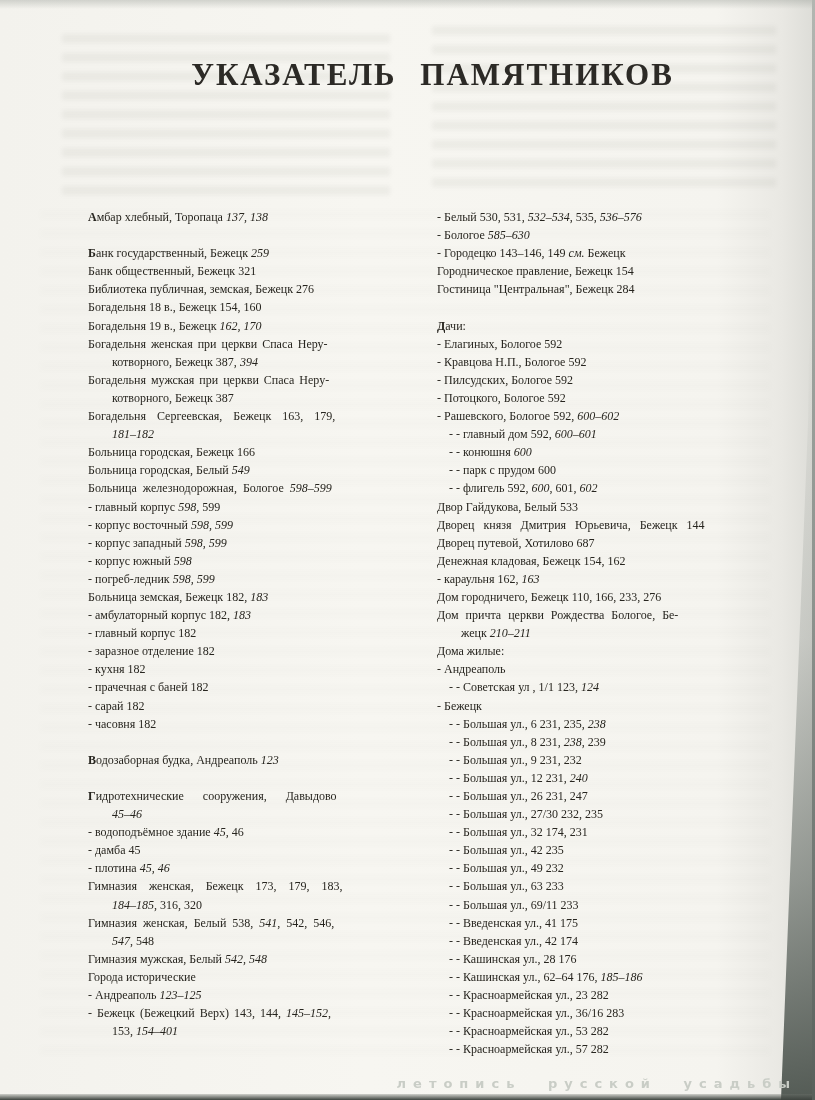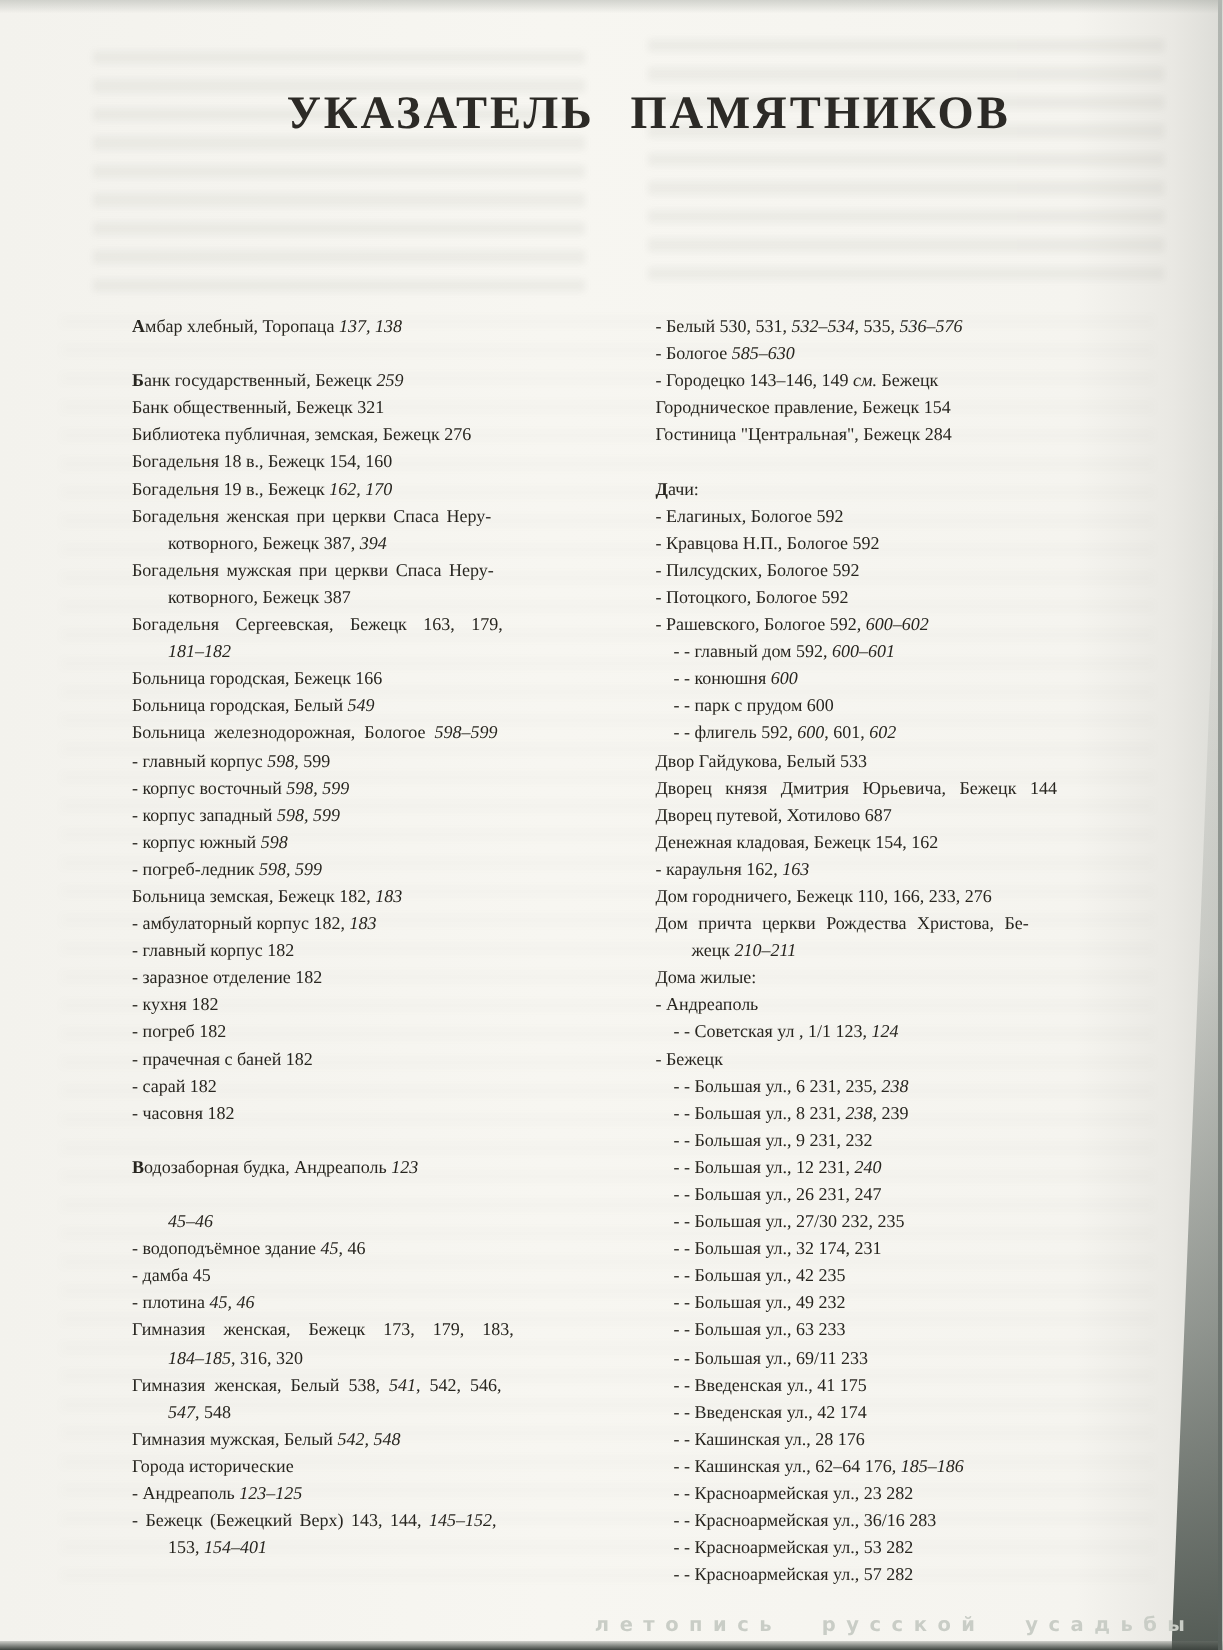--- a/index.html
+++ b/index.html
@@ -80,27 +80,27 @@
       <div class="line"><span>- главный корпус </span><span class="i">598</span><span>, 599</span></div>
       <div class="line"><span>- корпус восточный </span><span class="i">598, 599</span></div>
       <div class="line"><span>- корпус западный </span><span class="i">598, 599</span></div>
       <div class="line"><span>- корпус южный </span><span class="i">598</span></div>
       <div class="line"><span>- погреб-ледник </span><span class="i">598, 599</span></div>
       <div class="line"><span>Больница земская, Бежецк 182, </span><span class="i">183</span></div>
       <div class="line"><span>- амбулаторный корпус 182, </span><span class="i">183</span></div>
       <div class="line"><span>- главный корпус 182</span></div>
       <div class="line"><span>- заразное отделение 182</span></div>
       <div class="line"><span>- кухня 182</span></div>
-      <div class="line"><span>- погреб 182</span></div>
       <div class="line"><span>- прачечная с баней 182</span></div>
       <div class="line"><span>- сарай 182</span></div>
       <div class="line"><span>- часовня 182</span></div>
       <div class="line"></div>
       <div class="line"><span class="b">В</span><span>одозаборная будка, Андреаполь </span><span class="i">123</span></div>
       <div class="line"></div>
+      <div class="line" style="word-spacing: 16px;"><span class="b">Г</span><span>идротехнические сооружения, Давыдово</span></div>
       <div class="line" style="padding-left: 24px;"><span class="i">45–46</span></div>
       <div class="line"><span>- водоподъёмное здание </span><span class="i">45</span><span>, 46</span></div>
       <div class="line"><span>- дамба 45</span></div>
       <div class="line"><span>- плотина </span><span class="i">45, 46</span></div>
       <div class="line" style="word-spacing: 9px;"><span>Гимназия женская, Бежецк 173, 179, 183,</span></div>
       <div class="line" style="padding-left: 24px;"><span class="i">184–185</span><span>, 316, 320</span></div>
       <div class="line" style="word-spacing: 3px;"><span>Гимназия женская, Белый 538, </span><span class="i">541</span><span>, 542, 546,</span></div>
       <div class="line" style="padding-left: 24px;"><span class="i">547</span><span>, 548</span></div>
       <div class="line"><span>Гимназия мужская, Белый </span><span class="i">542, 548</span></div>
       <div class="line"><span>Города исторические</span></div>
@@ -124,21 +124,21 @@
       <div class="line" style="padding-left: 12px; font-family: Liberation Serif, serif;"><span>- - главный дом 592, </span><span class="i">600–601</span></div>
       <div class="line" style="padding-left: 12px;"><span>- - конюшня </span><span class="i">600</span></div>
       <div class="line" style="padding-left: 12px;"><span>- - парк с прудом 600</span></div>
       <div class="line" style="padding-left: 12px;"><span>- - флигель 592, </span><span class="i">600</span><span>, 601, </span><span class="i">602</span></div>
       <div class="line"><span>Двор Гайдукова, Белый 533</span></div>
       <div class="line" style="word-spacing: 6px;"><span>Дворец князя Дмитрия Юрьевича, Бежецк 144</span></div>
       <div class="line"><span>Дворец путевой, Хотилово 687</span></div>
       <div class="line"><span>Денежная кладовая, Бежецк 154, 162</span></div>
       <div class="line"><span>- караульня 162, </span><span class="i">163</span></div>
       <div class="line"><span>Дом городничего, Бежецк 110, 166, 233, 276</span></div>
-      <div class="line" style="word-spacing: 4px;"><span>Дом причта церкви Рождества Христова, Бе-</span></div>
+      <div class="line" style="word-spacing: 4px;"><span>Дом причта церкви Рождества Бологое, Бе-</span></div>
       <div class="line" style="padding-left: 24px;"><span>жецк </span><span class="i">210–211</span></div>
       <div class="line"><span>Дома жилые:</span></div>
       <div class="line"><span>- Андреаполь</span></div>
       <div class="line" style="padding-left: 12px;"><span>- - Советская ул , 1/1 123, </span><span class="i">124</span></div>
       <div class="line"><span>- Бежецк</span></div>
       <div class="line" style="padding-left: 12px;"><span>- - Большая ул., 6 231, 235, </span><span class="i">238</span></div>
       <div class="line" style="padding-left: 12px;"><span>- - Большая ул., 8 231, </span><span class="i">238</span><span>, 239</span></div>
       <div class="line" style="padding-left: 12px;"><span>- - Большая ул., 9 231, 232</span></div>
       <div class="line" style="padding-left: 12px;"><span>- - Большая ул., 12 231, </span><span class="i">240</span></div>
       <div class="line" style="padding-left: 12px;"><span>- - Большая ул., 26 231, 247</span></div>

